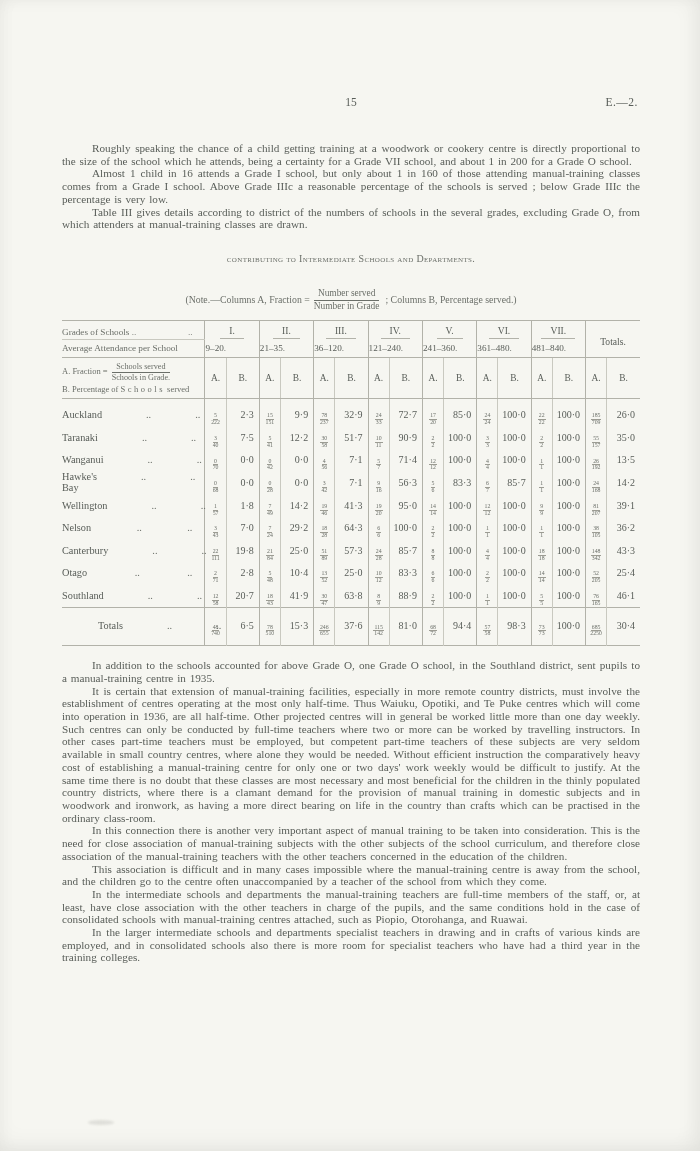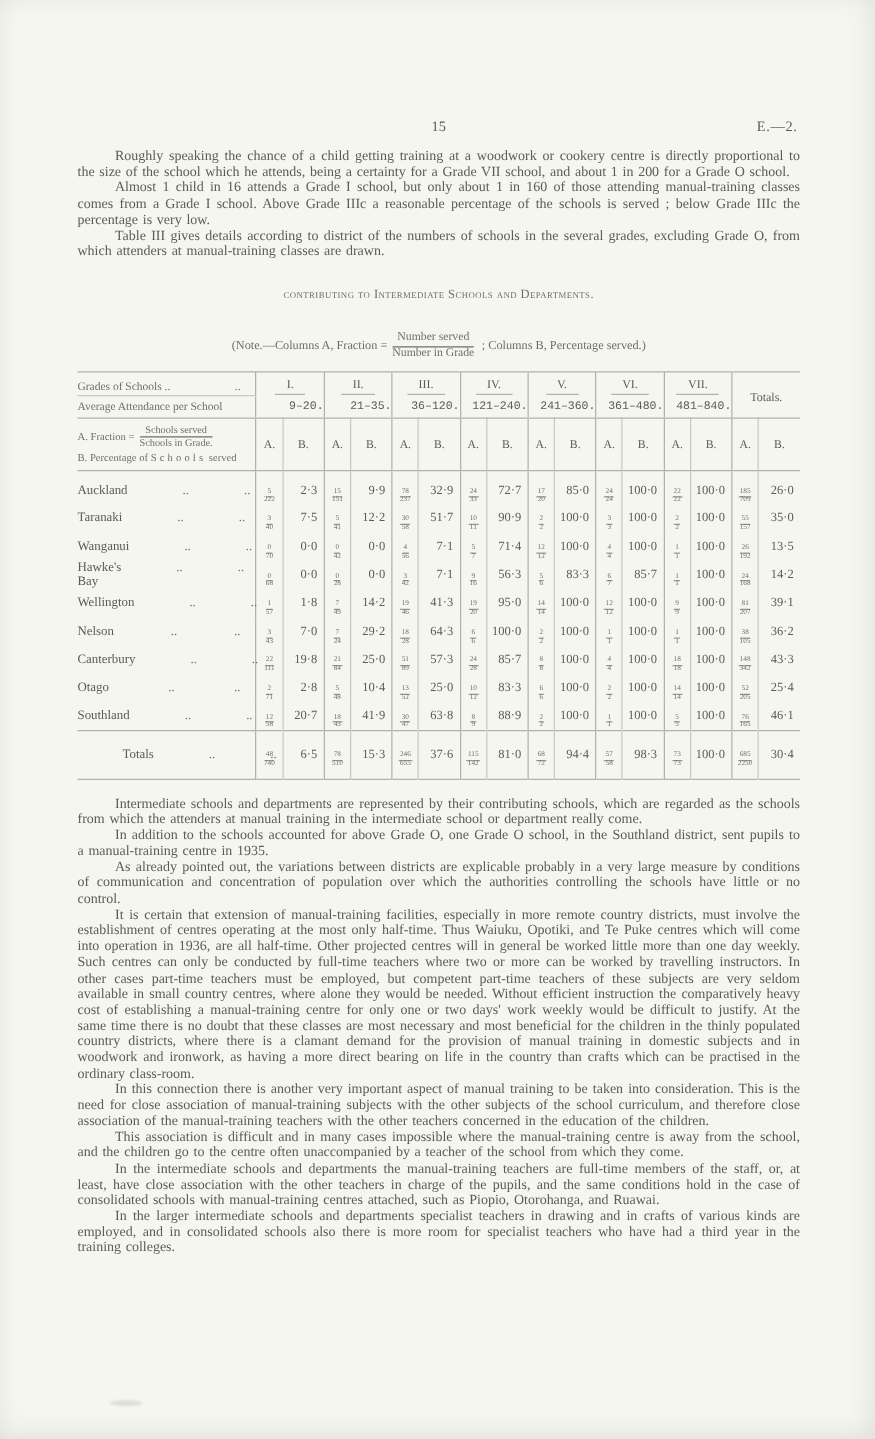--- a/index.html
+++ b/index.html
@@ -11,39 +11,39 @@
     position:relative;width:700px;height:1151px;background:var(--paper);
     font-family:"Liberation Serif","DejaVu Serif",serif;color:var(--ink);
     overflow:hidden;
     box-shadow:inset -8px 0 18px rgba(0,0,0,0.045), inset 0 -10px 20px rgba(0,0,0,0.035), inset 6px 0 14px rgba(0,0,0,0.02);
   }
   .content{position:absolute;left:62px;top:96px;width:578px;}
   .page-head{position:relative;height:15px;font-size:11.5px;}
   .page-num{position:absolute;left:50%;transform:translateX(-50%);}
   .doc-ref{position:absolute;right:2px;letter-spacing:0.5px;}
   .para{margin:0;text-indent:30px;text-align:justify;font-size:11.2px;line-height:12.7px;word-spacing:1px;}
-  .before{margin-top:8px;}
+  .before{margin-top:31px;}
   .after{margin-top:13px;}
   .table-title{margin-top:22px;text-align:center;font-variant:small-caps;font-size:10px;line-height:12.5px;letter-spacing:0.35px;color:var(--ink-light);}
   .table-note{margin-top:23px;display:flex;justify-content:center;align-items:center;font-size:9.8px;color:var(--ink-light);}
   .note-frac{display:inline-block;text-align:center;font-size:9.4px;line-height:10.5px;margin:0 4px;}
   .note-frac .nfn{display:block;border-bottom:1px solid var(--ink-light);padding:0 3px 1px;}
   .note-suffix{margin-left:2px;}
   table{width:100%;border-collapse:collapse;table-layout:fixed;margin-top:9px;
         border-top:1px solid var(--line);border-bottom:1px solid var(--line);color:var(--ink);}
   col.lblc{width:142px;} col.ac{width:21px;} col.bc{width:33px;}
   td{padding:0;vertical-align:middle;}
   .h1 td{padding-top:4px;font-size:9.6px;}
   .h1 .lbl,.h2 .lbl{font-size:9.2px;color:var(--ink-light);}
   .h1 .lbl{border-bottom:1px solid var(--line-light);margin-left:40px;}
   .gh{text-align:center;border-left:1px solid var(--line);}
   .grade-u{display:inline-block;border-bottom:1px solid var(--line);padding:0 9px 2px;}
   .tot-h{text-align:center;border-left:1px solid var(--line);border-bottom:1px solid var(--line);font-size:9.6px;}
   .h2 td{border-bottom:1px solid var(--line);font-size:9.2px;padding:3px 0 4px;}
-  .h2 .att{text-align:right;border-left:1px solid var(--line);font-family:Liberation Mono, monospace;}
+  .h2 .att{text-align:left;border-left:1px solid var(--line);}
   .h1lwrap{display:flex;justify-content:space-between;padding-right:12px;}
   .h3 td{border-bottom:1px solid var(--line);}
   .h3 .lbl{font-size:8.5px;line-height:9.4px;color:var(--ink-light);padding:4px 2px 4px 0;}
   .abdef{display:flex;align-items:center;gap:4px;}
   .frac2{display:inline-block;text-align:center;font-size:8.2px;line-height:9px;max-width:78px;}
   .frac2 .fn2{display:block;border-bottom:1px solid var(--ink-light);padding-bottom:1px;}
   .abdef2{margin-top:3px;}
   .spaced{letter-spacing:2.5px;}
   .h3 .ab{text-align:center;font-size:9.4px;padding:3px 0;}
   .acol{border-left:1px solid var(--line);}
@@ -653,23 +653,21 @@
             <td class="a"><span class="frac">
                 <span class="fn">685</span>
                 <span class="fd">2250</span>
               </span></td>
             <td class="b">30·4</td>
           </tr>
         </tbody>
     </table>
 
     <div class="after" id="para-after">
-        <p class="para">Intermediate schools and departments are represented by their contributing schools, which are regarded as the schools from which the attenders at manual training in the intermediate school or department really come.</p>
         <p class="para">In addition to the schools accounted for above Grade O, one Grade O school, in the Southland district, sent pupils to a manual-training centre in 1935.</p>
-        <p class="para">As already pointed out, the variations between districts are explicable probably in a very large measure by conditions of communication and concentration of population over which the authorities controlling the schools have little or no control.</p>
         <p class="para">It is certain that extension of manual-training facilities, especially in more remote country districts, must involve the establishment of centres operating at the most only half-time.  Thus Waiuku, Opotiki, and Te Puke centres which will come into operation in 1936, are all half-time.  Other projected centres will in general be worked little more than one day weekly.  Such centres can only be conducted by full-time teachers where two or more can be worked by travelling instructors.  In other cases part-time teachers must be employed, but competent part-time teachers of these subjects are very seldom available in small country centres, where alone they would be needed.  Without efficient instruction the comparatively heavy cost of establishing a manual-training centre for only one or two days' work weekly would be difficult to justify.  At the same time there is no doubt that these classes are most necessary and most beneficial for the children in the thinly populated country districts, where there is a clamant demand for the provision of manual training in domestic subjects and in woodwork and ironwork, as having a more direct bearing on life in the country than crafts which can be practised in the ordinary class-room.</p>
         <p class="para">In this connection there is another very important aspect of manual training to be taken into consideration.  This is the need for close association of manual-training subjects with the other subjects of the school curriculum, and therefore close association of the manual-training teachers with the other teachers concerned in the education of the children.</p>
         <p class="para">This association is difficult and in many cases impossible where the manual-training centre is away from the school, and the children go to the centre often unaccompanied by a teacher of the school from which they come.</p>
         <p class="para">In the intermediate schools and departments the manual-training teachers are full-time members of the staff, or, at least, have close association with the other teachers in charge of the pupils, and the same conditions hold in the case of consolidated schools with manual-training centres attached, such as Piopio, Otorohanga, and Ruawai.</p>
         <p class="para">In the larger intermediate schools and departments specialist teachers in drawing and in crafts of various kinds are employed, and in consolidated schools also there is more room for specialist teachers who have had a third year in the training colleges.</p>
       </div>
   </div>
   <div class="smudge"></div>
 </div>
 

